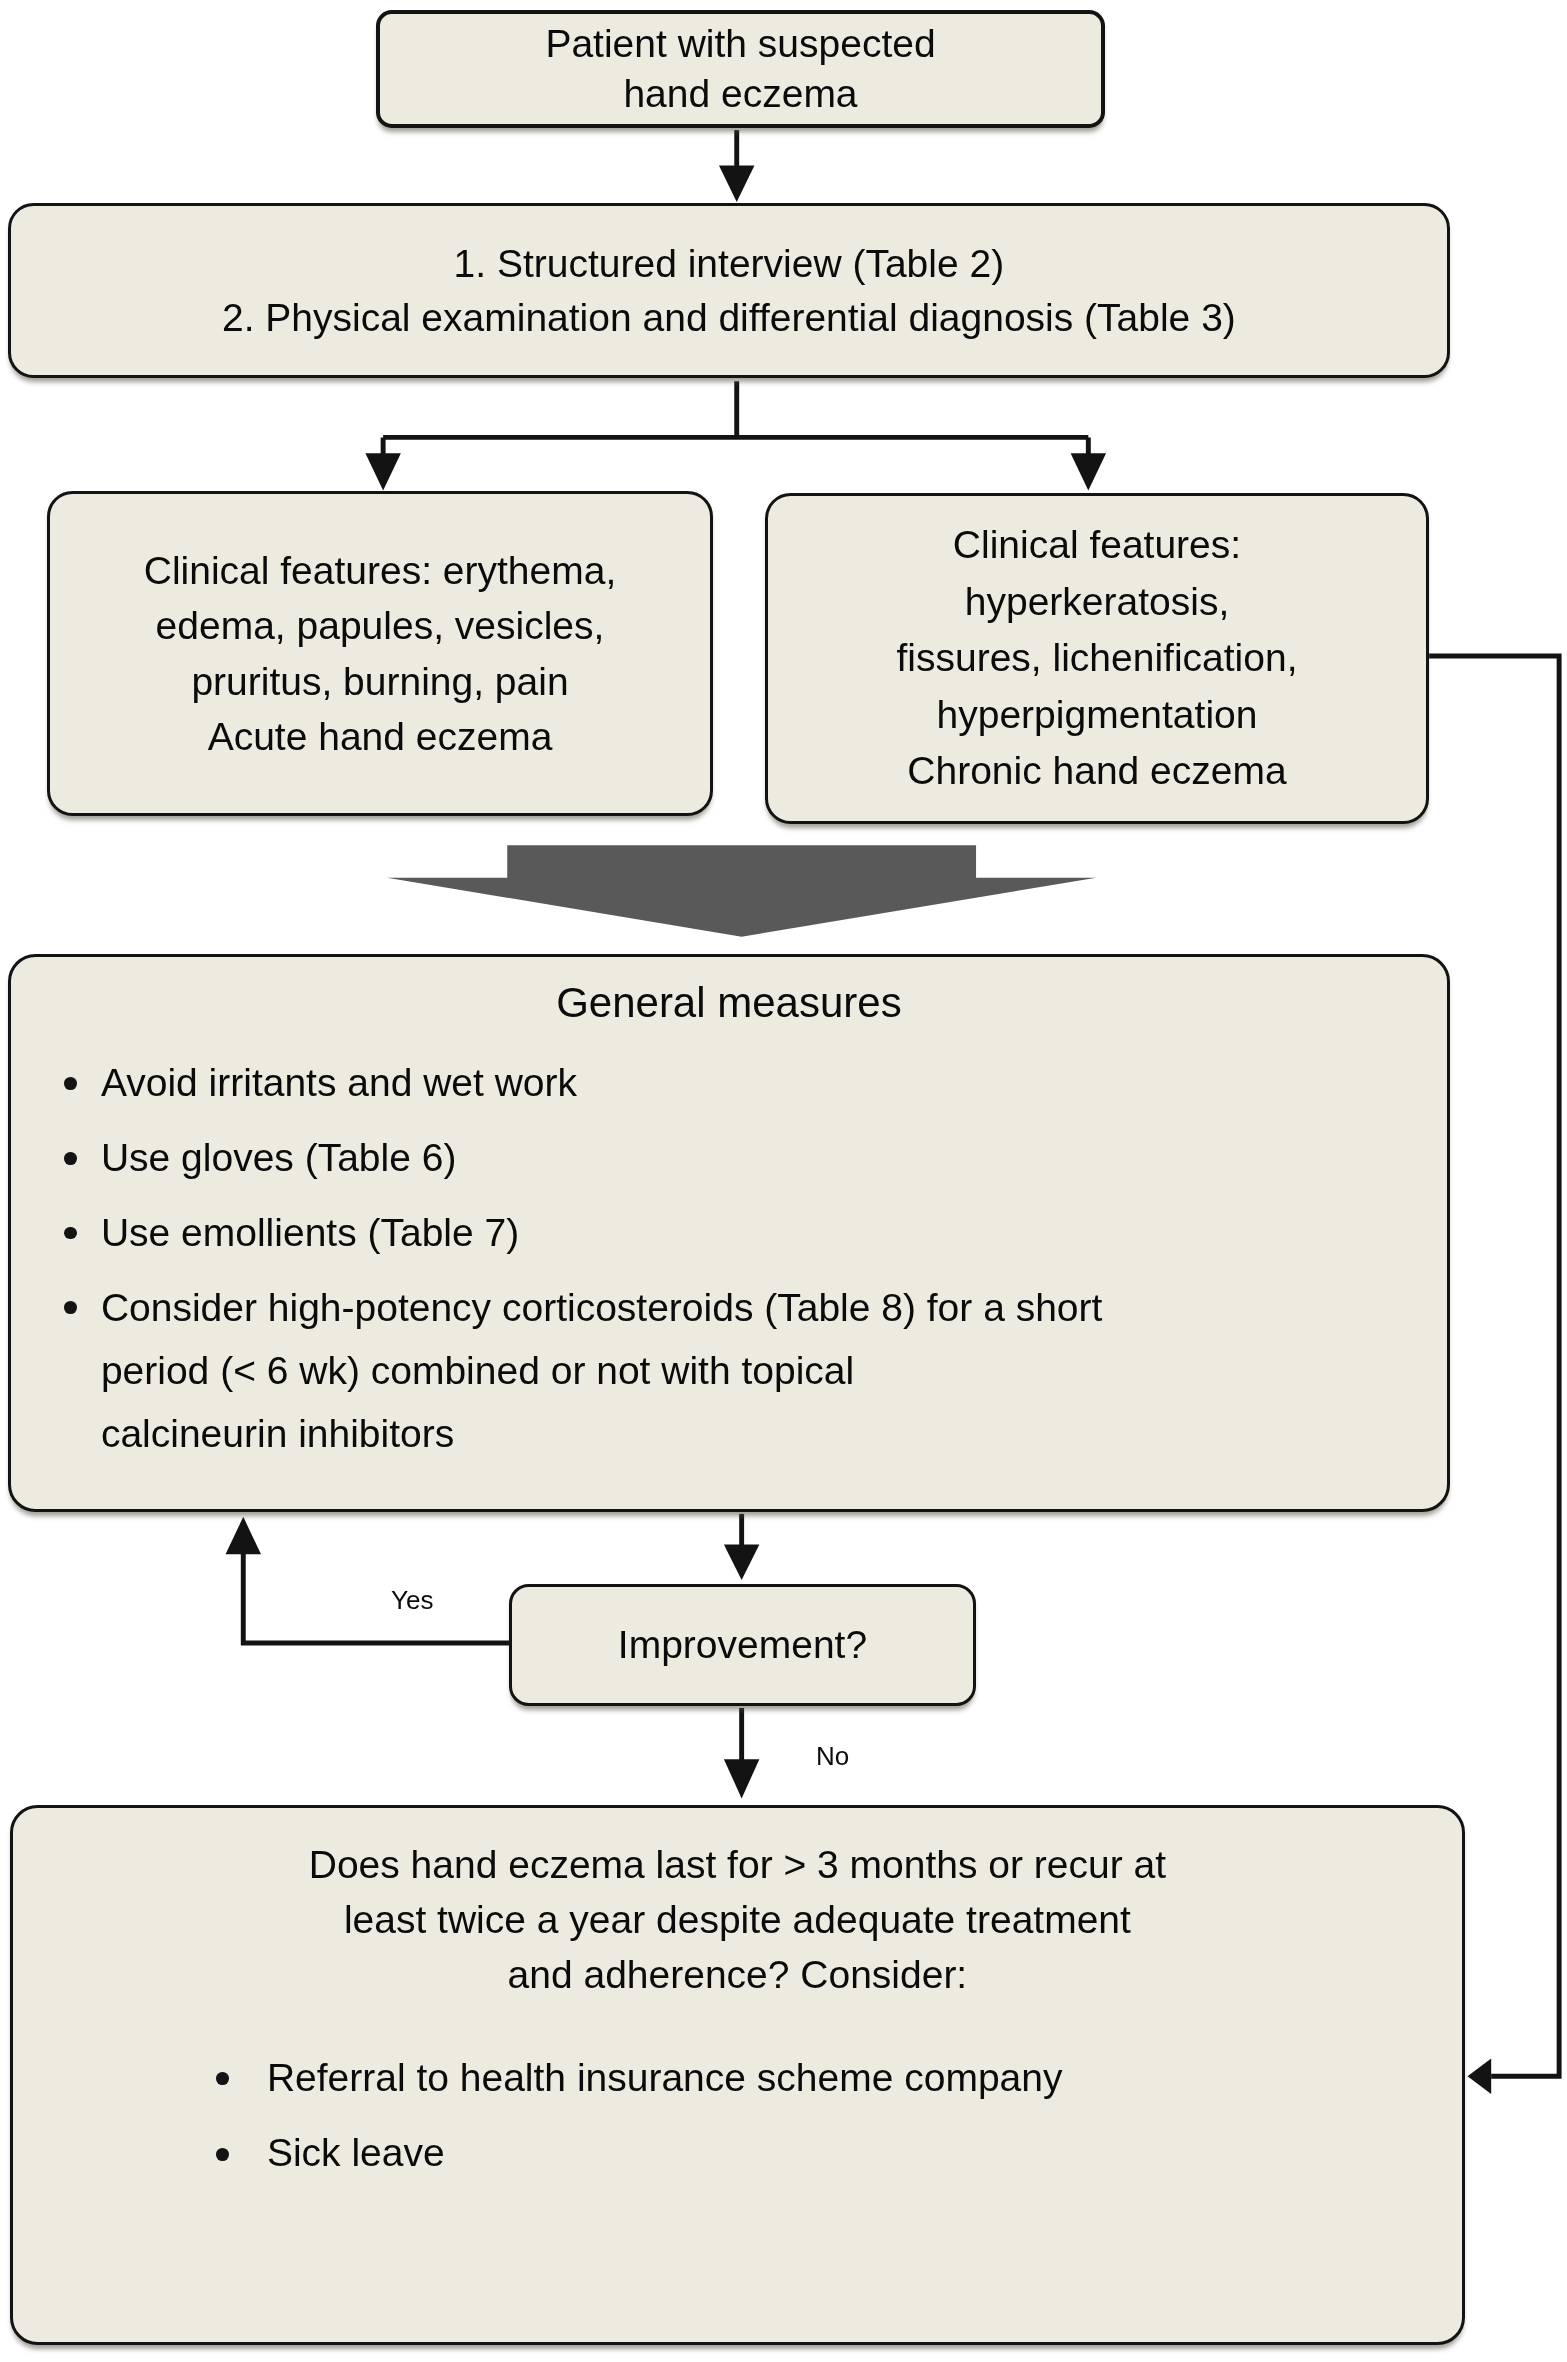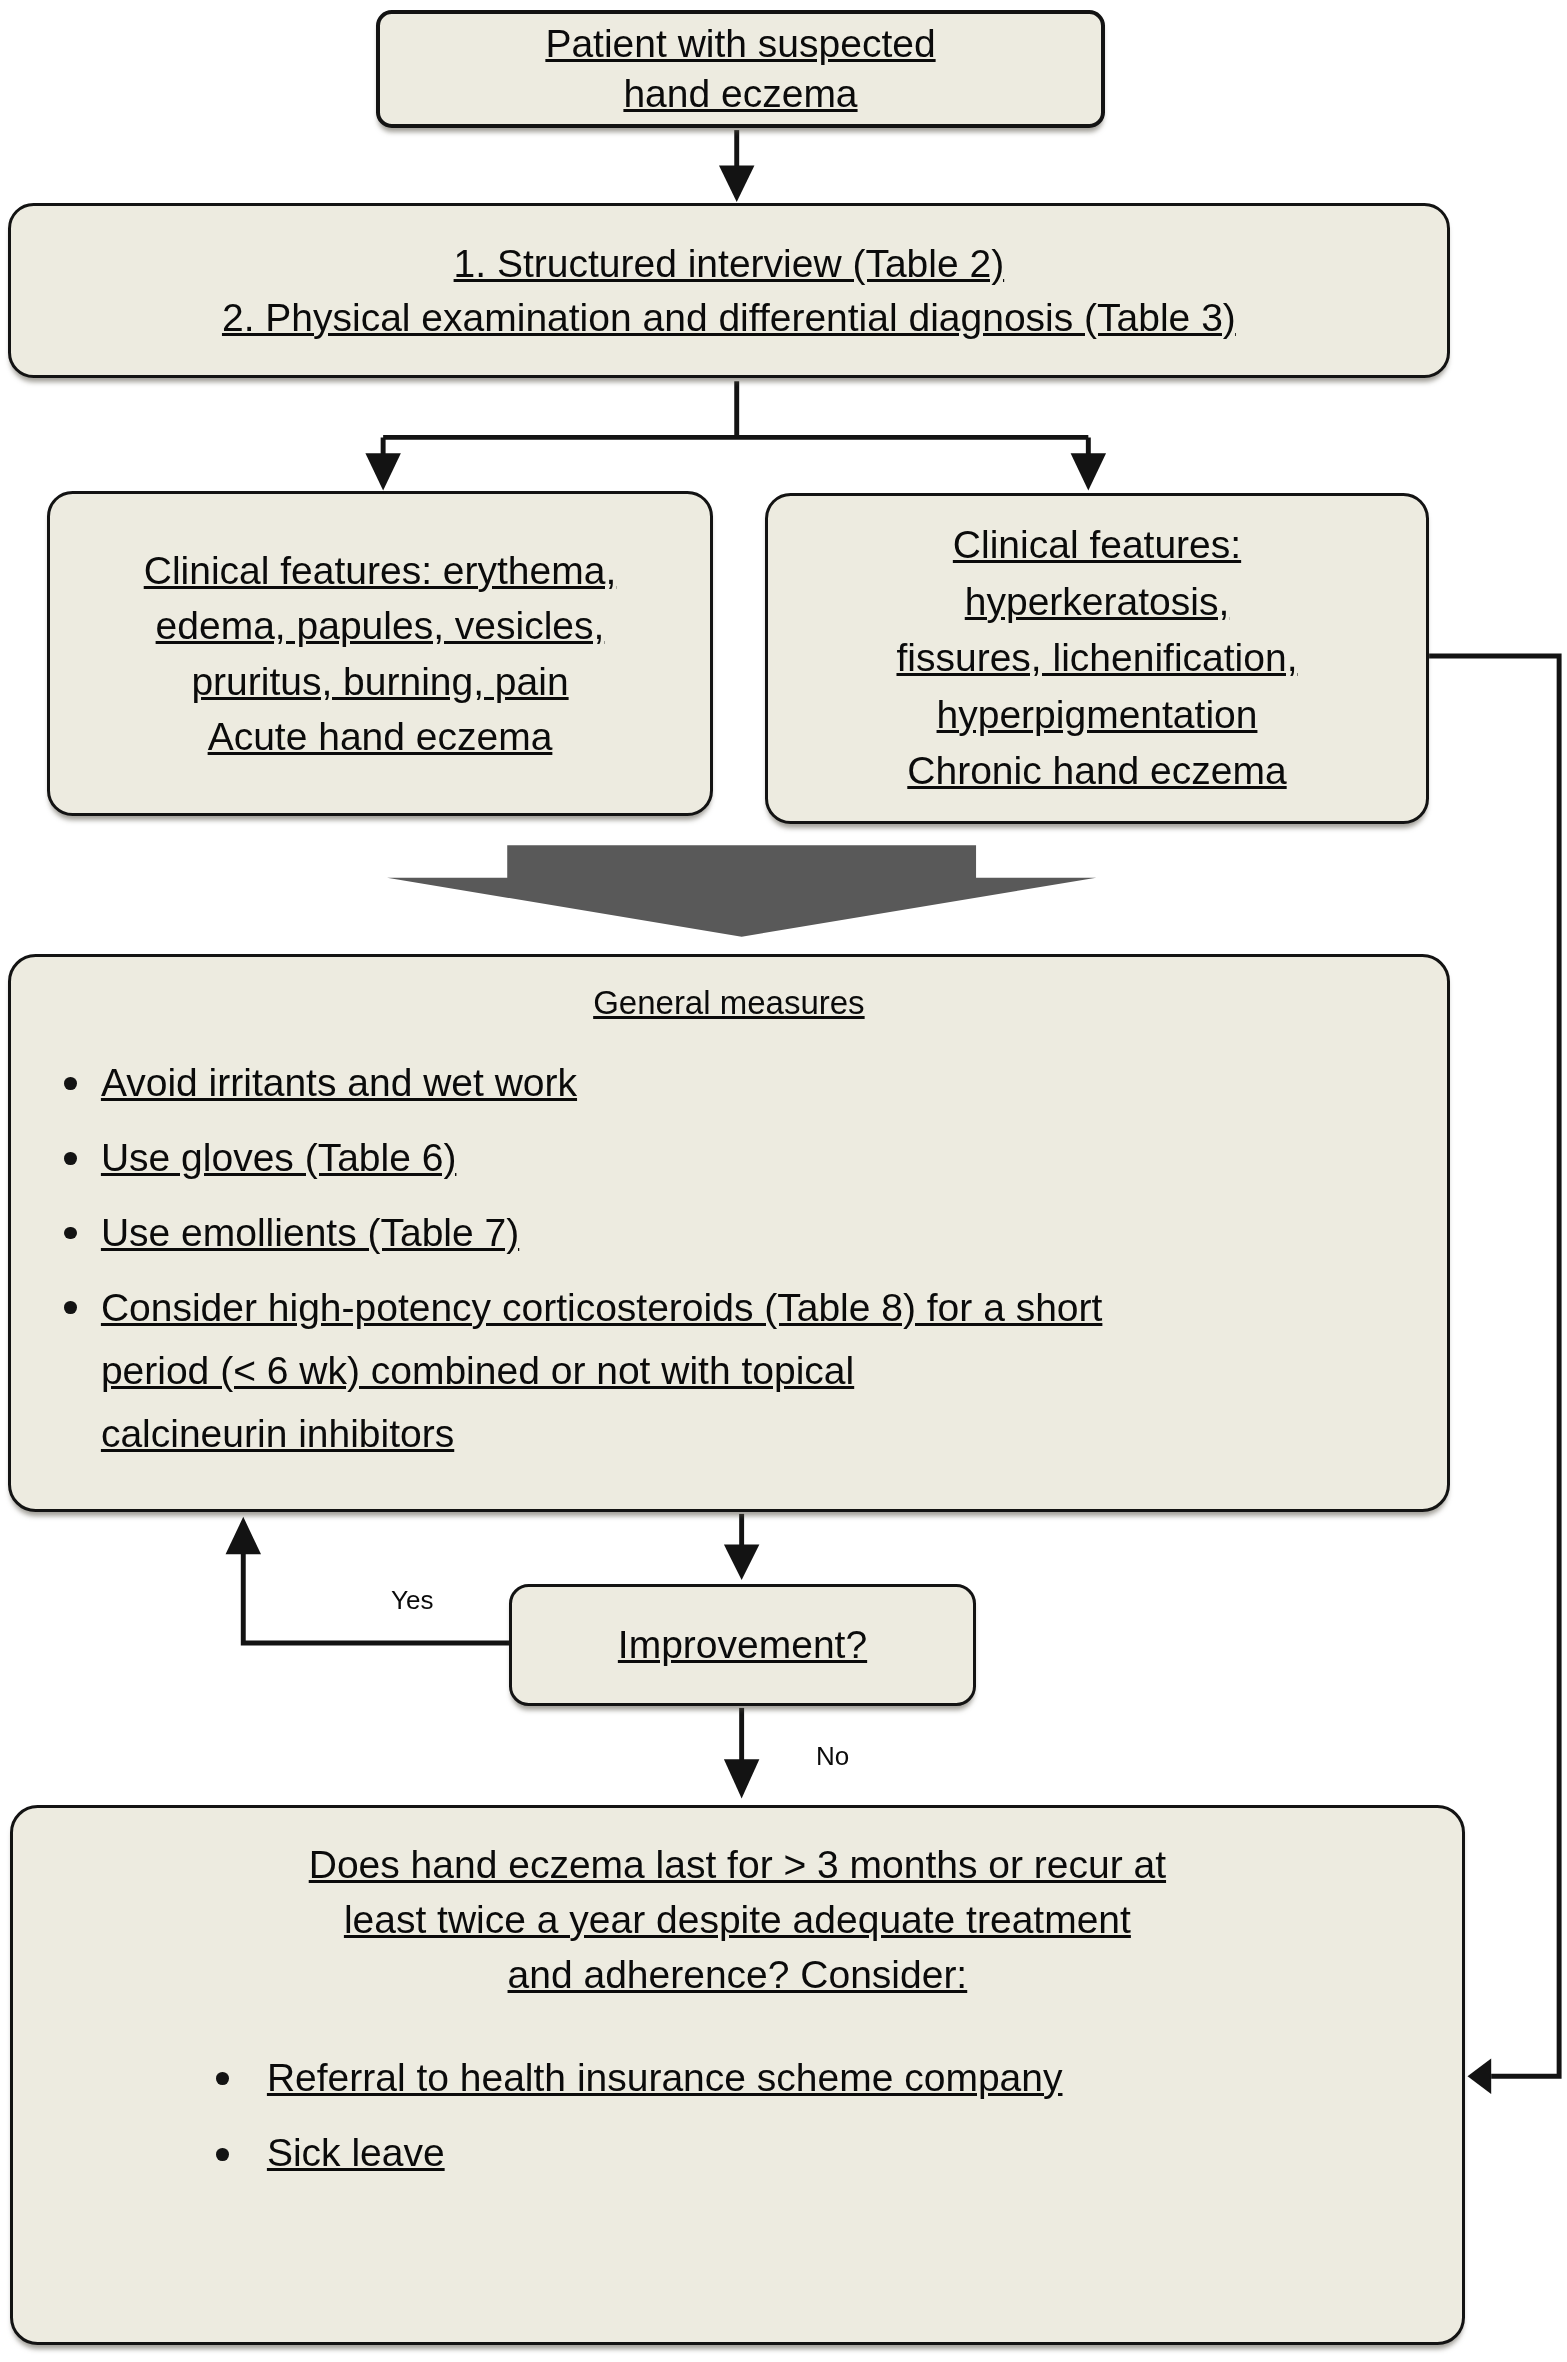--- a/index.html
+++ b/index.html
@@ -15,30 +15,30 @@
   .layer{position:absolute;left:0;top:0;width:1567px;height:2362px;}
   .connector{stroke:var(--box-border);stroke-width:5;fill:none;}
   .arrowhead{fill:var(--box-border);stroke:none;}
   .block-arrow{fill:var(--block-arrow);stroke:none;}
   .node{
     position:absolute;box-sizing:border-box;
     background:var(--box-fill);
     border:3.9px solid var(--box-border);
     box-shadow:0 5.9px 4.9px -2px rgba(84,80,68,.55);
     font-size:39px;text-align:center;white-space:pre-line;
-    display:flex;align-items:center;justify-content:center;text-decoration:underline;
+    display:flex;align-items:center;justify-content:center;
   }
   #node-patient{left:376px;top:9.9px;width:729px;height:118px;border-radius:15.8px;border-width:4.9px;line-height:1.28;}
   #node-interview{left:7.9px;top:203px;width:1442px;height:175px;border-radius:25.6px;line-height:1.38;}
   #node-acute{left:47px;top:491px;width:666px;height:325px;border-radius:25.6px;line-height:1.42;}
   #node-chronic{left:765px;top:493px;width:664px;height:331px;border-radius:25.6px;line-height:1.45;}
   #node-general{left:7.9px;top:954px;width:1442px;height:558px;border-radius:27.6px;display:block;text-align:left;white-space:normal;}
   #node-improvement{left:509px;top:1584px;width:467px;height:122px;border-radius:19.7px;line-height:1.2;}
   #node-persistence{left:9.9px;top:1805px;width:1455px;height:540px;border-radius:27.6px;display:block;text-align:left;white-space:normal;}
-  .box-title{text-align:center;font-size:33px;line-height:55px;margin:17.7px 0 0 0;font-weight:normal;white-space:pre-line;}
+  .box-title{text-align:center;font-size:42px;line-height:55px;margin:17.7px 0 0 0;font-weight:normal;white-space:pre-line;}
   .question-text{text-align:center;font-size:39px;line-height:55px;margin:28.6px 0 0 0;white-space:pre-line;}
   ul.bullets{list-style:none;margin:0;padding:0;}
   li.bullet{position:relative;font-size:39px;white-space:pre-line;}
   li.bullet::before{content:"";position:absolute;left:0;width:12.8px;height:12.8px;border-radius:50%;background:var(--box-border);}
   #gm-list{margin:21.7px 39px 0 53px;}
   #gm-list li.bullet{line-height:63px;margin-bottom:11.8px;padding-left:37px;}
   #gm-list li.bullet::before{top:25.6px;}
   #persist-list{margin:49px 39px 0 203px;}
   #persist-list li.bullet{line-height:54px;margin-bottom:21.7px;padding-left:51px;}
   #persist-list li.bullet::before{top:21.7px;}

